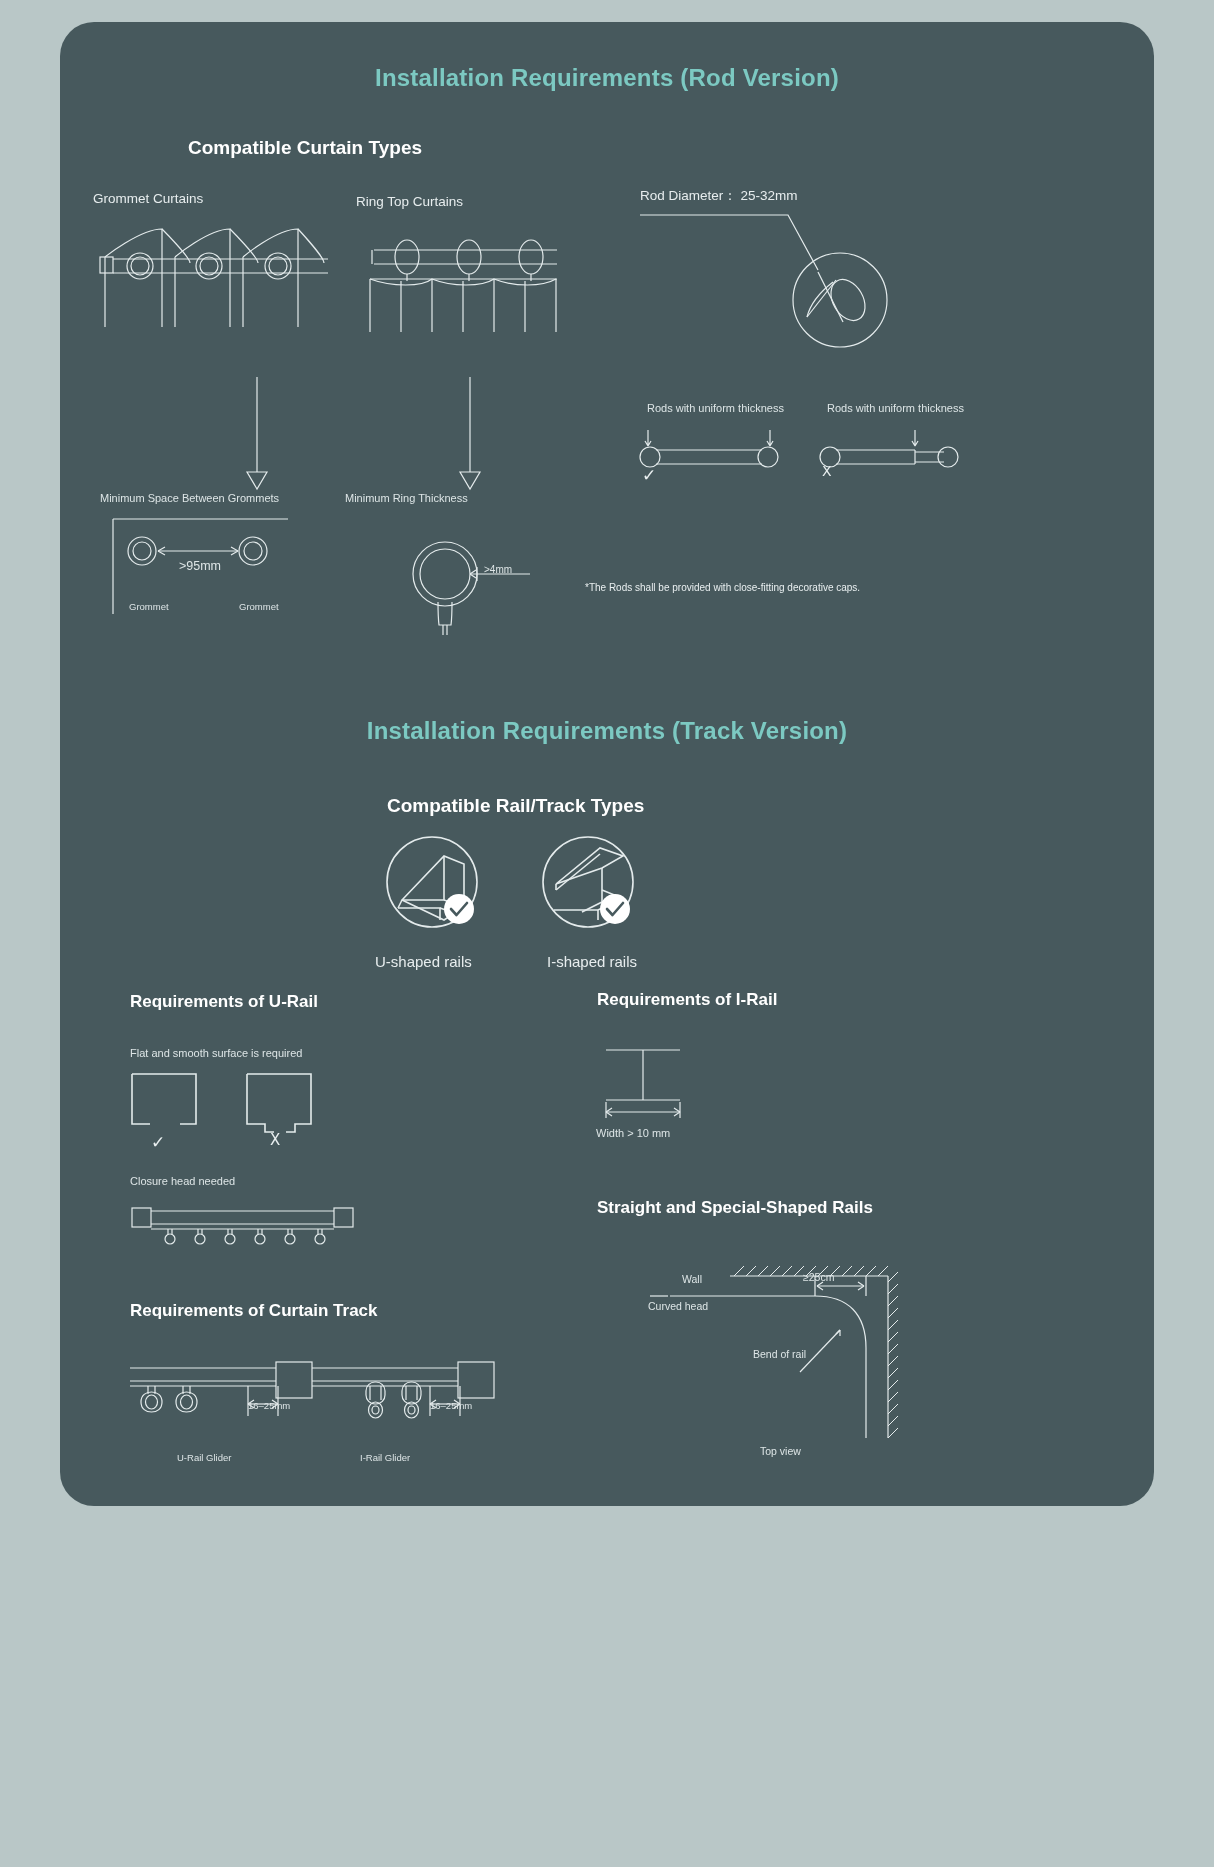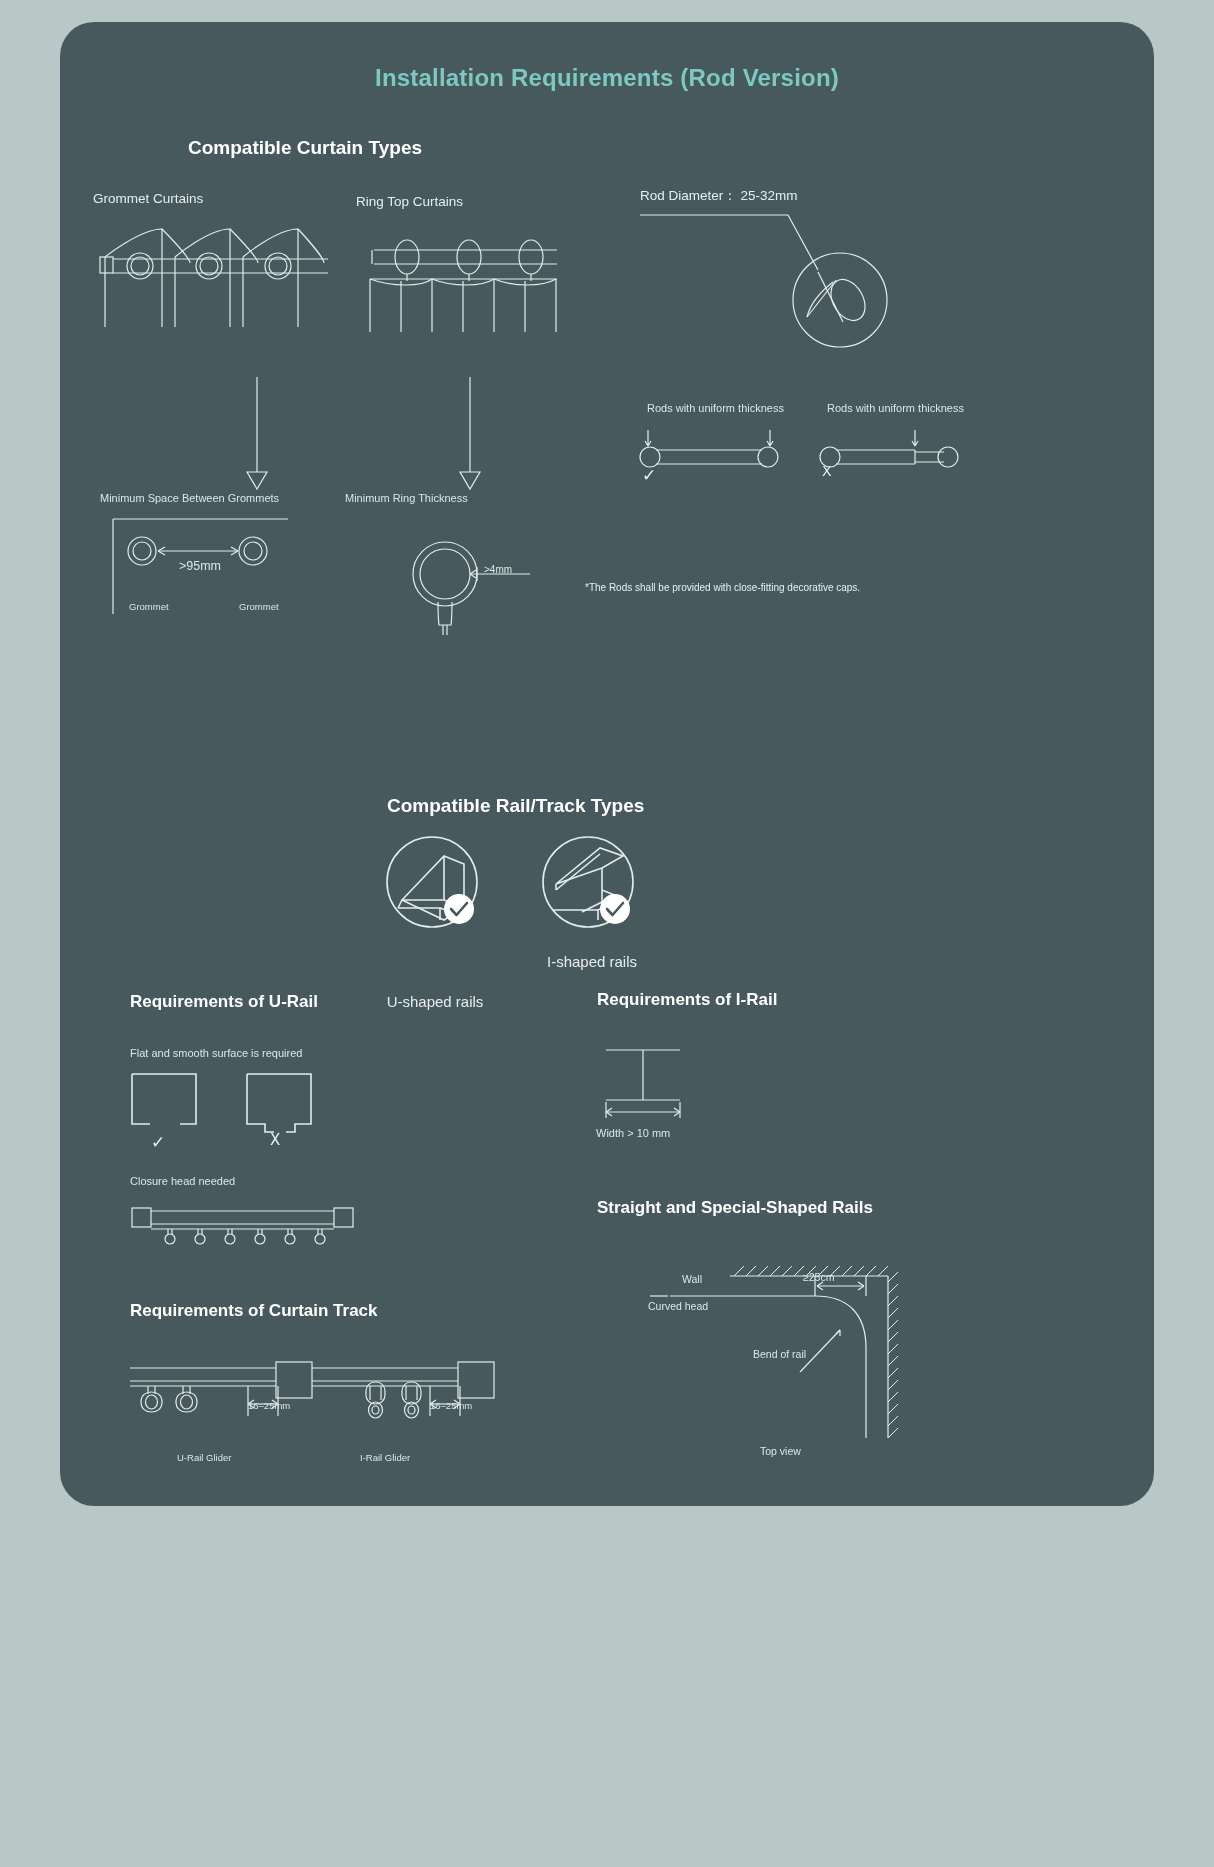--- a/index.html
+++ b/index.html
@@ -205,39 +205,40 @@
       <path d="M105 26 L134 26 M105 36 L134 36"></path>
       <path d="M105 24 L105 38"></path>
       <circle cx="20" cy="31" r="10"></circle>
       <circle cx="138" cy="31" r="10"></circle>
     </g>
   </svg>
   <div class="mark" style="left:762px; top:441px; font-size:14px;">X</div>
 
   <div class="note" style="left:525px; top:560px;">*The Rods shall be provided with close-fitting decorative caps.</div>
 
+  <div class="sec-title" style="top:695px;">Installation Requirements (Track Version)</div>
 
   <div class="sub-title" style="left:327px; top:773px;">Compatible Rail/Track Types</div>
 
   <svg style="left:322px; top:810px;" width="100" height="100" viewBox="0 0 100 100">
     <g class="st2">
       <circle cx="50" cy="50" r="45"></circle>
       <path d="M20 68 L62 24 L82 32 L82 75 L62 88 Z" fill="none"></path>
       <path d="M62 24 L62 68 L20 68"></path>
       <path d="M62 68 L82 75"></path>
       <path d="M16 76 L58 76 L58 88"></path>
       <path d="M58 76 L78 83"></path>
       <path d="M20 68 L16 76"></path>
     </g>
   </svg>
   <svg style="left:382px; top:870px;" width="34" height="34" viewBox="0 0 34 34">
     <circle cx="17" cy="17" r="15" class="stf"></circle>
     <path d="M9 17 L14.5 23 L25 11" fill="none" stroke="#47595d" stroke-width="2.6" stroke-linecap="round" stroke-linejoin="round"></path>
   </svg>
-  <div class="lbl" style="left:315px; top:931px; width:120px; text-align:center; font-size:15px;margin-top:40px;">U-shaped rails</div>
+  <div class="lbl" style="left:315px; top:931px; width:120px; font-size:15px;">U-shaped rails</div>
 
   <svg style="left:478px; top:810px;" width="100" height="100" viewBox="0 0 100 100">
     <g class="st2">
       <circle cx="50" cy="50" r="45"></circle>
       <path d="M18 52 L62 16 L85 24 L64 36 Z"></path>
       <path d="M64 36 L64 70"></path>
       <path d="M18 52 L18 58"></path>
       <path d="M18 58 L62 22"></path>
       <path d="M16 78 L60 78 L60 88"></path>
       <path d="M60 78 L84 66 L64 58"></path>

